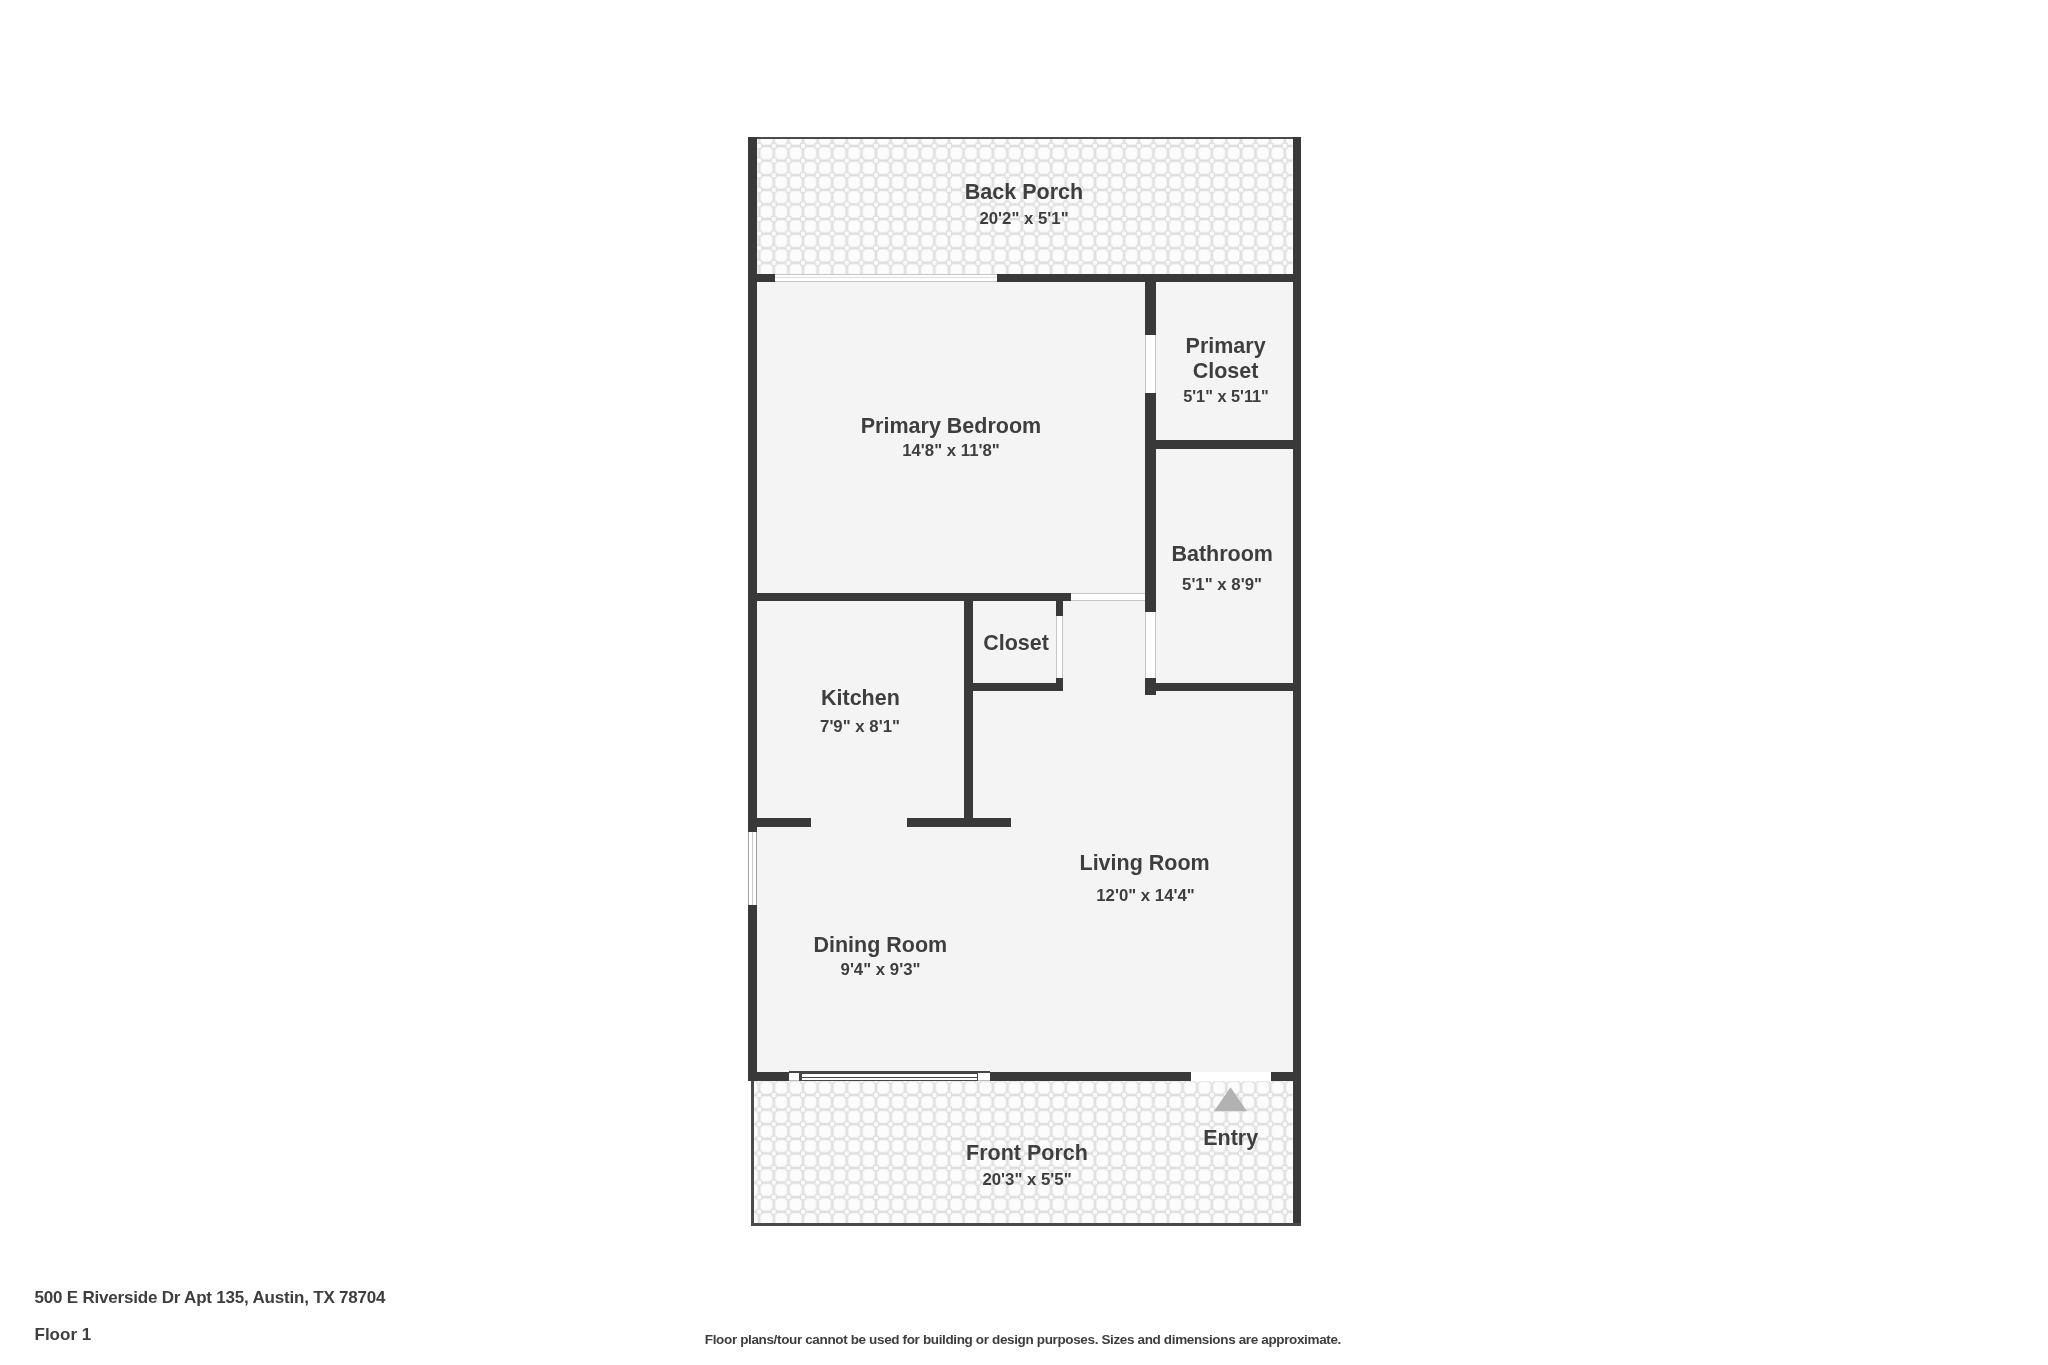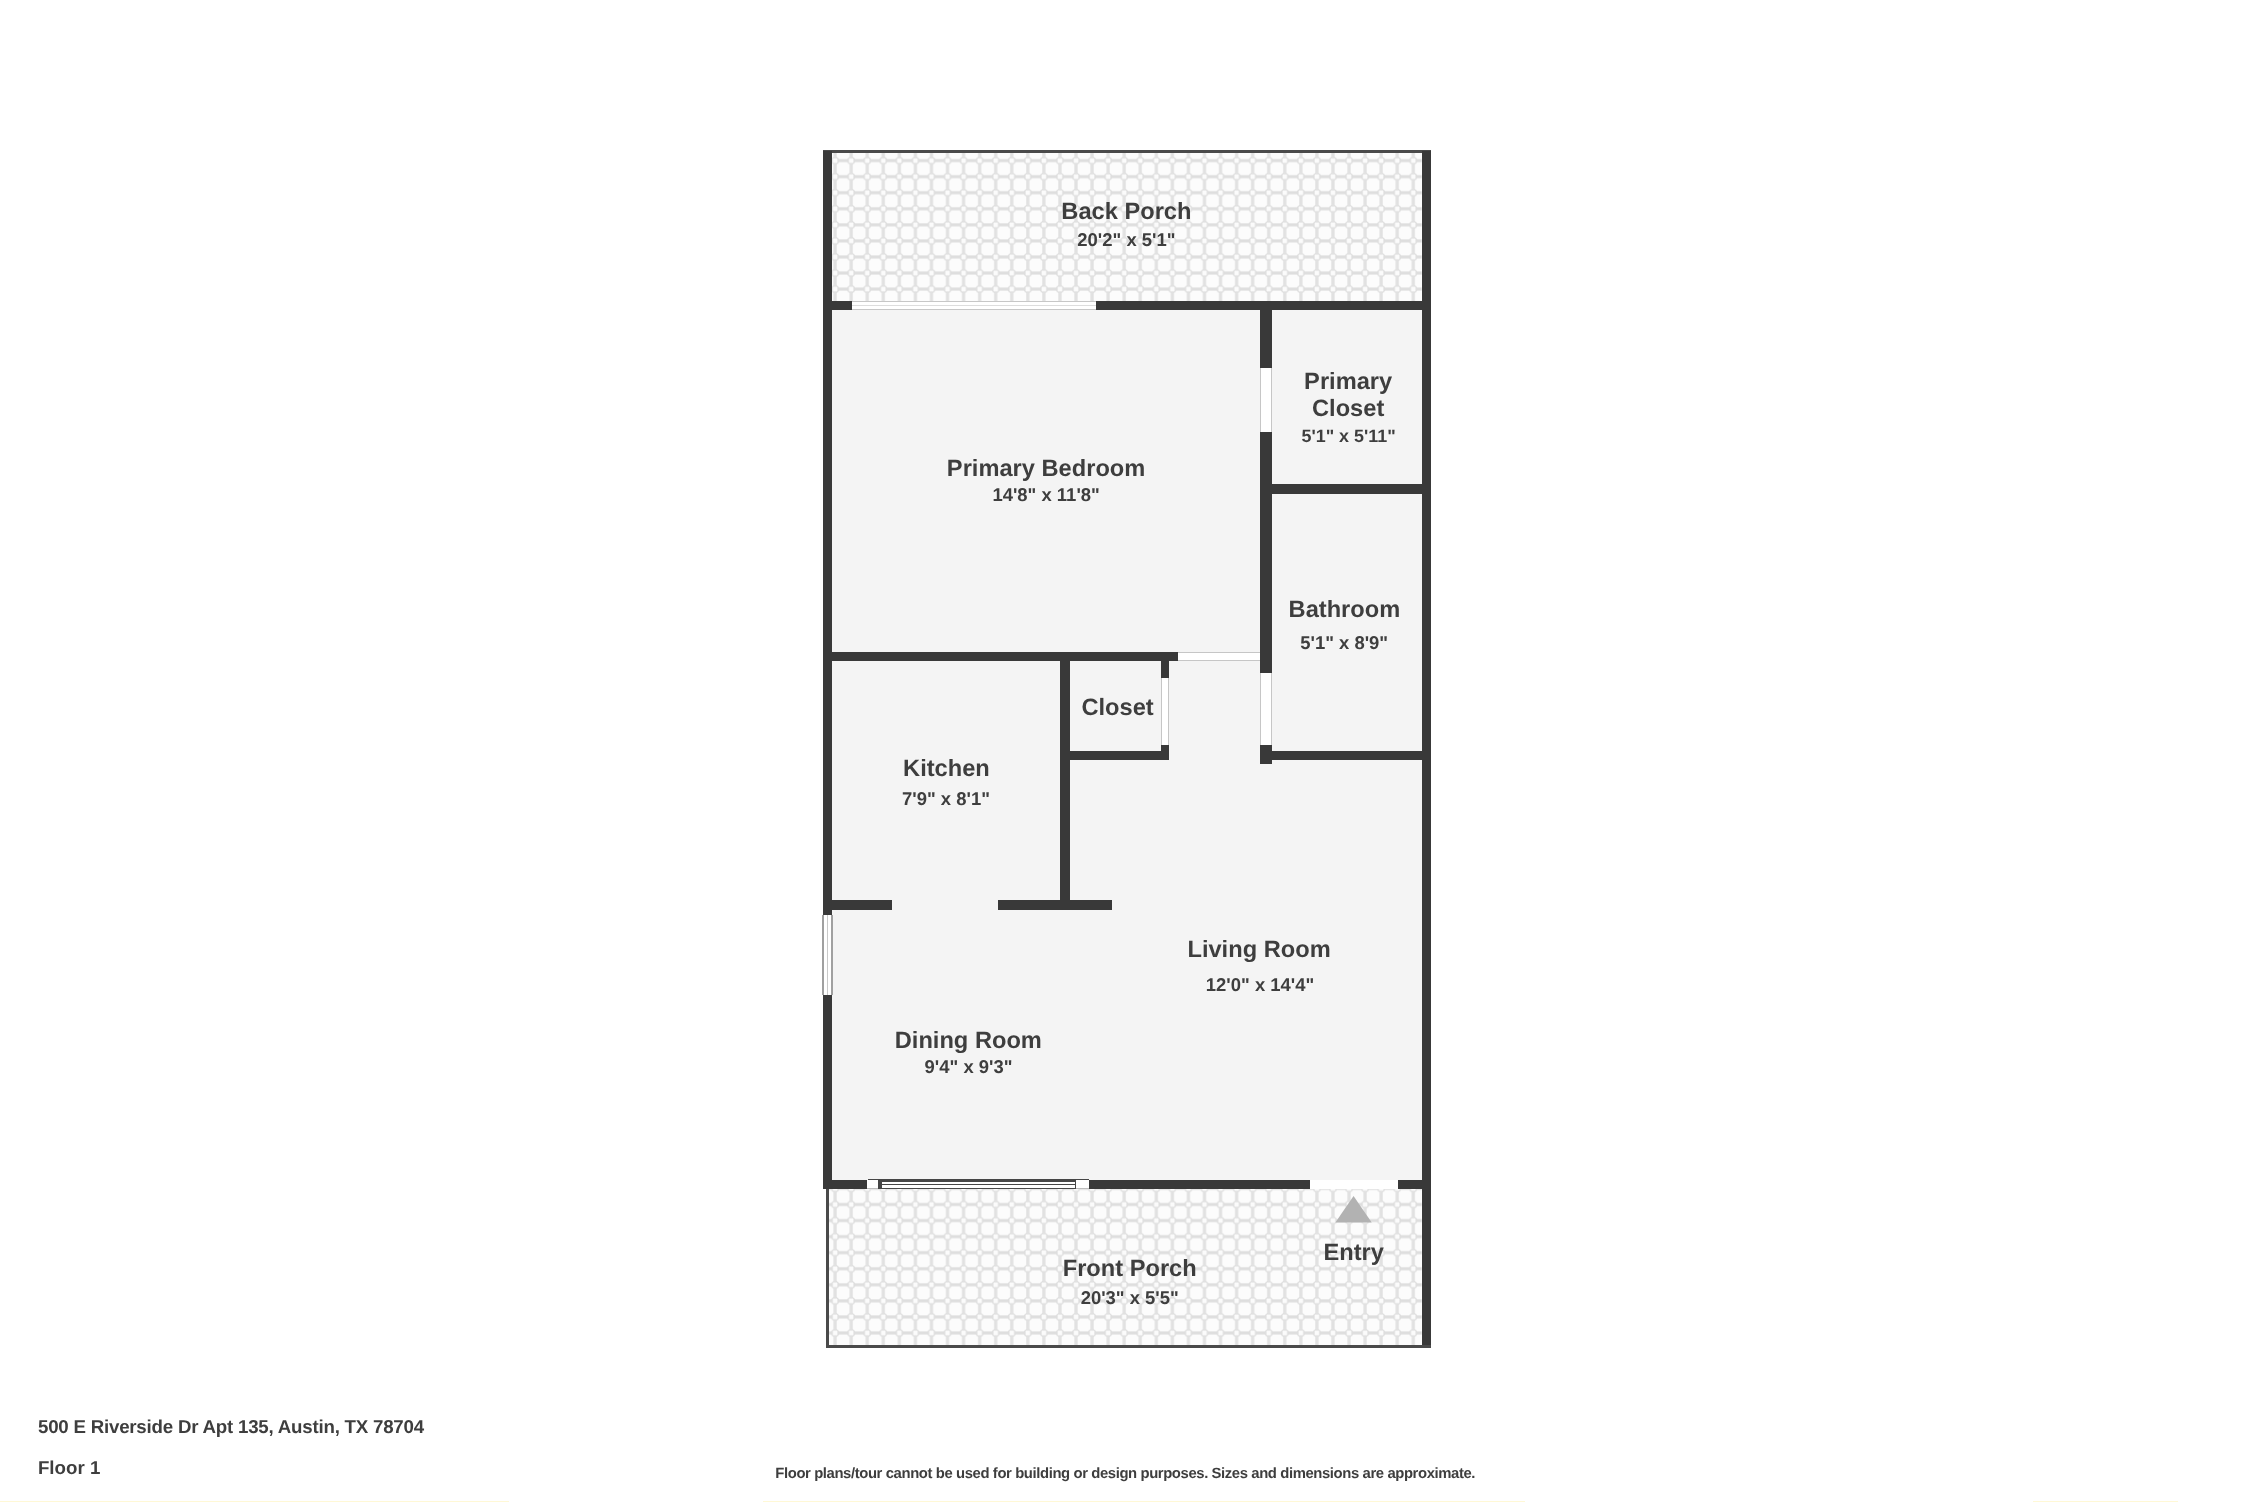--- a/index.html
+++ b/index.html
@@ -1,16 +1,16 @@
 <!DOCTYPE html>
 <html><head>
 <meta charset="utf-8">
 <style>
   html,body{margin:0;padding:0;background:#ffffff;}
-  .page{position:relative;width:1980px;height:1365px;background:#fde047;overflow:hidden;}
+  .page{position:relative;width:1980px;height:1365px;background:#b91c1c;overflow:hidden;}
   svg{display:block;}
   text{font-family:"Liberation Sans", sans-serif;font-weight:bold;fill:#3e3e3e;}
 </style>
 </head>
 <body>
 <div class="page">
 <svg width="2048" height="1365" viewBox="0 0 2048 1365">
 <defs>
   <pattern id="tile" width="14.6" height="14.6" patternUnits="userSpaceOnUse">
     <rect x="0" y="0" width="14.6" height="14.6" fill="#f4f4f4"></rect>

